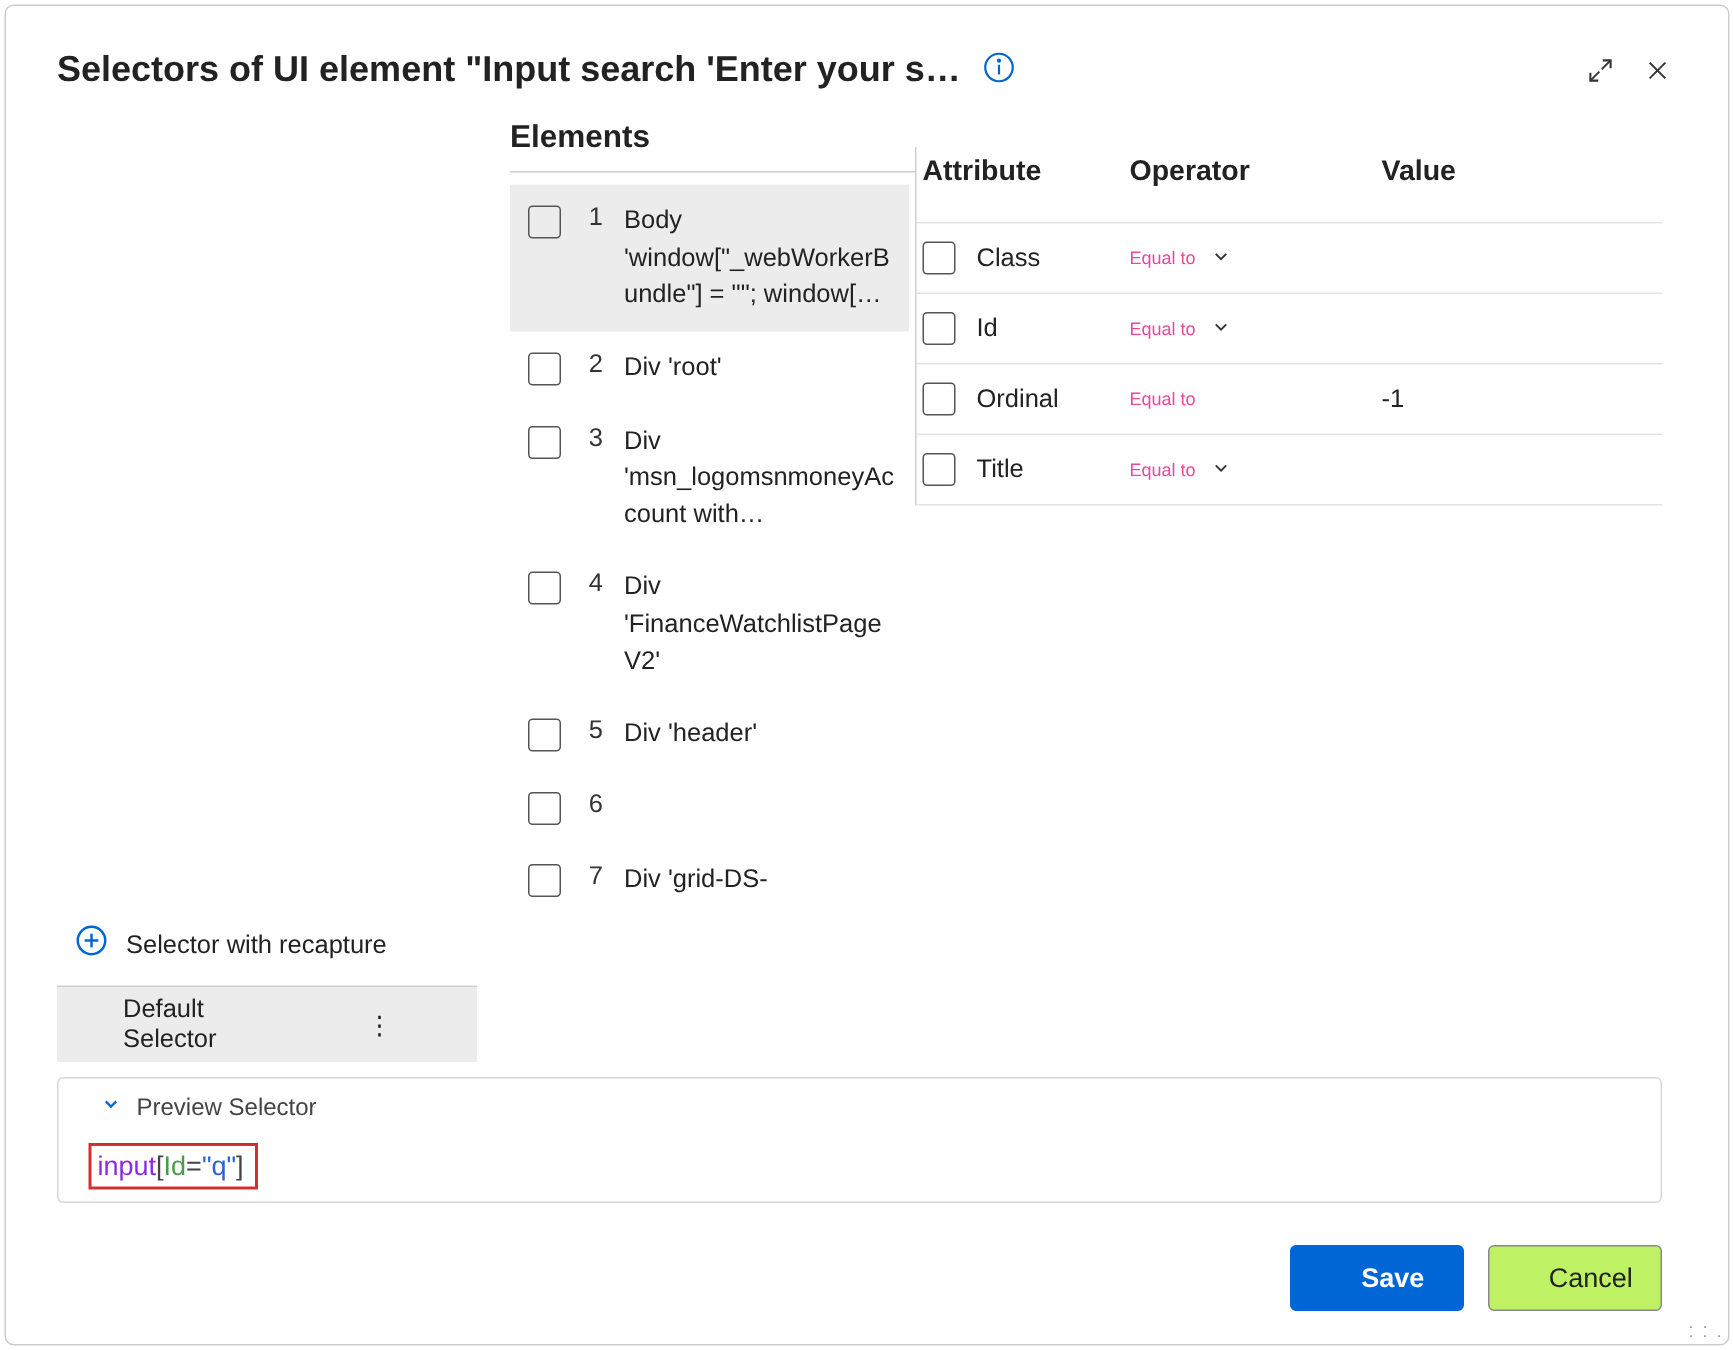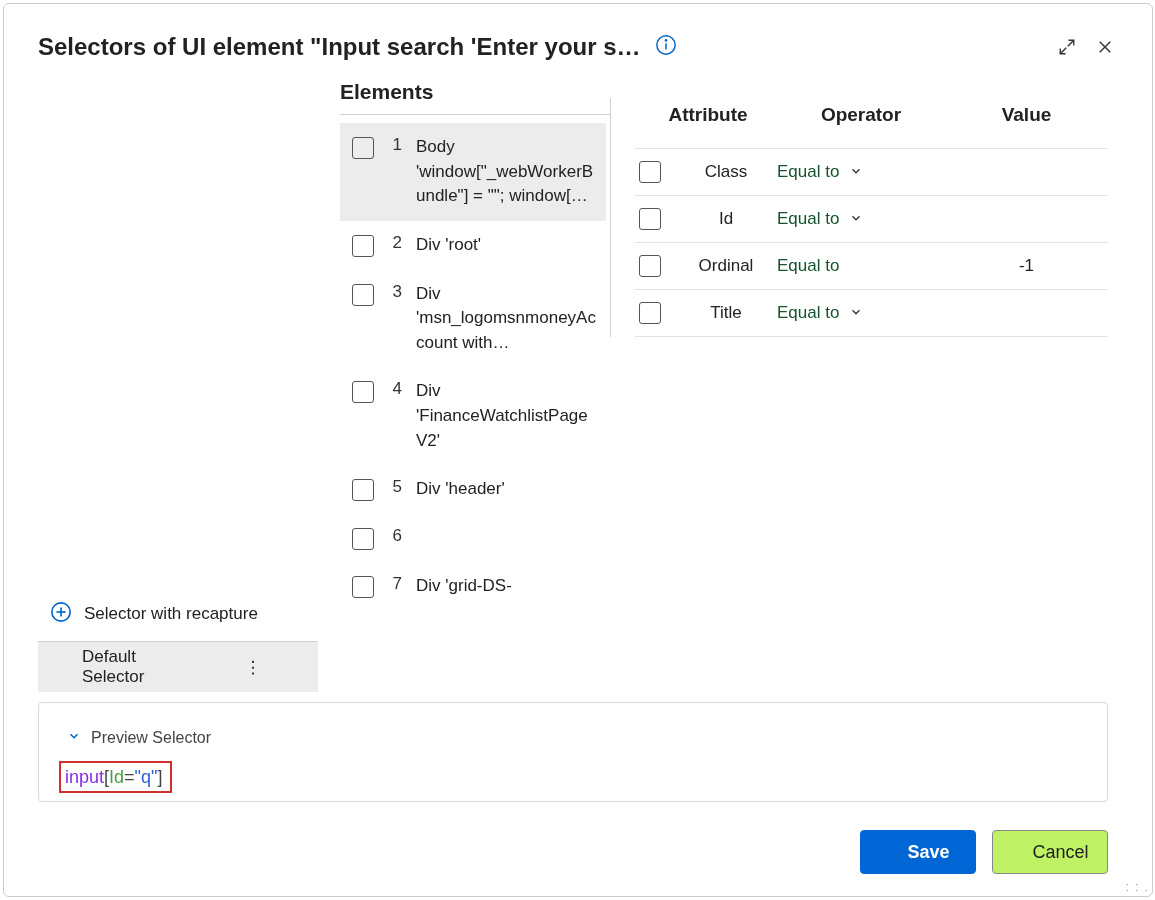--- a/index.html
+++ b/index.html
@@ -65,37 +65,37 @@
 .el-text { font-size: 17px; color: #222; line-height: 1.45; word-break: break-word; }
 
 .right-col { flex: 1; margin-left: 0; display: flex; flex-direction: column; padding-right: 44px; }
 .right-header-row { display: flex; align-items: center; justify-content: flex-end; gap: 12px; border-bottom: 1px solid #d0d0d0; padding-bottom: 8px; height: 44px;}
 .text-editor-label { font-size: 17px; color: #222; }
 .toggle {
   width: 52px; height: 26px; border: 1px solid #555; border-radius: 13px; position: relative; cursor: pointer;
 }
 .toggle-knob { width: 16px; height: 16px; background: #333; border-radius: 50%; position: absolute; top: 4px; left: 5px; }
 
-.attr-section { margin-top: 18px; border-left: 1px solid #d0d0d0; padding-left: 24px; text-align: center; }
+.attr-section { margin-top: 18px; border-left: 1px solid #d0d0d0; padding-left: 0; }
 .attr-header-row { display: flex; font-size: 19px; font-weight: 600; color: #222; padding: 6px 0 22px 4px; }
 .col-attr { width: 138px; }
 .col-op { width: 168px; }
 .col-val { flex: 1; }
 .attr-row { display: flex; align-items: center; padding: 12px 0 12px 4px; border-top: 1px solid #e3e3e3; }
 .attr-row:last-child { border-bottom: 1px solid #e3e3e3; }
 .attr-check { width: 22px; height: 22px; border: 1.5px solid #555; border-radius: 3px; margin-right: 14px; flex-shrink: 0;}
 .attr-name { width: 102px; font-size: 17px; color: #222; }
-.attr-op { width: 130px; font-size: 17px; color: #14532d; display: flex; align-items: center; gap: 10px; }
+.attr-op { width: 130px; font-size: 12px; color: #ec4899; display: flex; align-items: center; gap: 10px; }
 .chev { font-size: 14px; color: #333; }
 .attr-val { flex: 1; font-size: 17px; color: #222; padding-left: 38px;}
 
 .preview-wrap {
   margin: 10px 44px 0 34px;
   border: 1px solid #d8d8d8; border-radius: 4px;
-  padding: 26px 20px 8px 20px;
+  padding: 10px 20px 8px 20px;
 }
 .preview-header { display: flex; align-items: center; gap: 10px; font-size: 16px; color: #444; cursor: pointer; padding-left: 8px;}
 .preview-text-row { margin-top: 14px; }
 .highlight-box {
   display: inline-block;
   border: 2.5px solid #d13030;
   padding: 3px 8px 3px 4px;
   font-family: Consolas, monospace; font-size: 18px;
 }
 .hl-tag { color: #8a2be2; }

